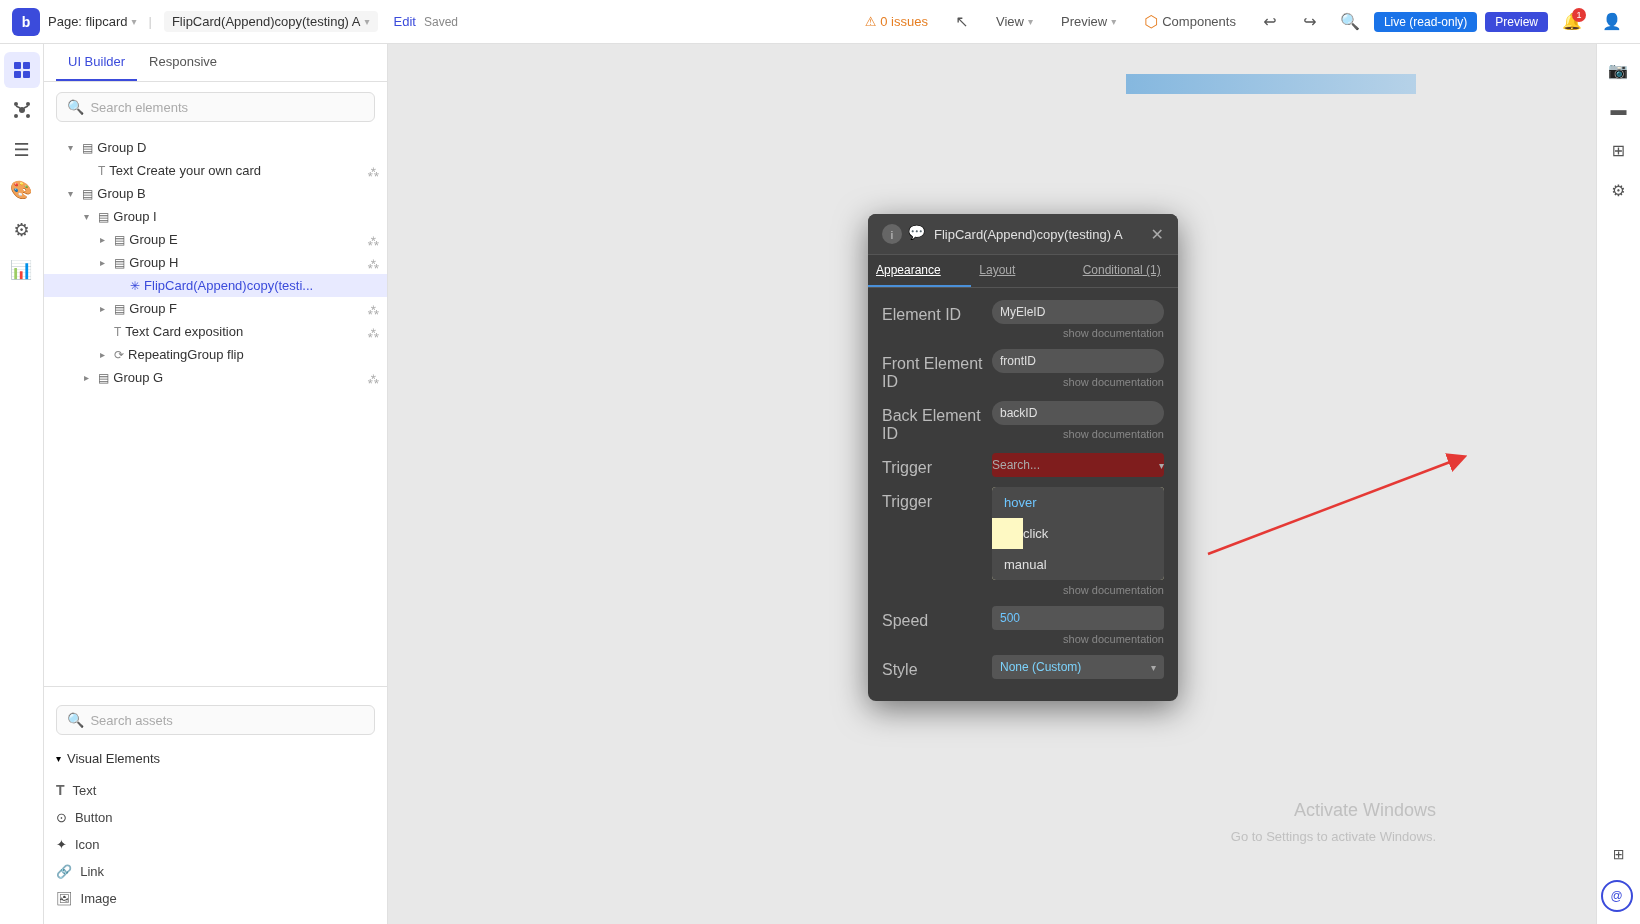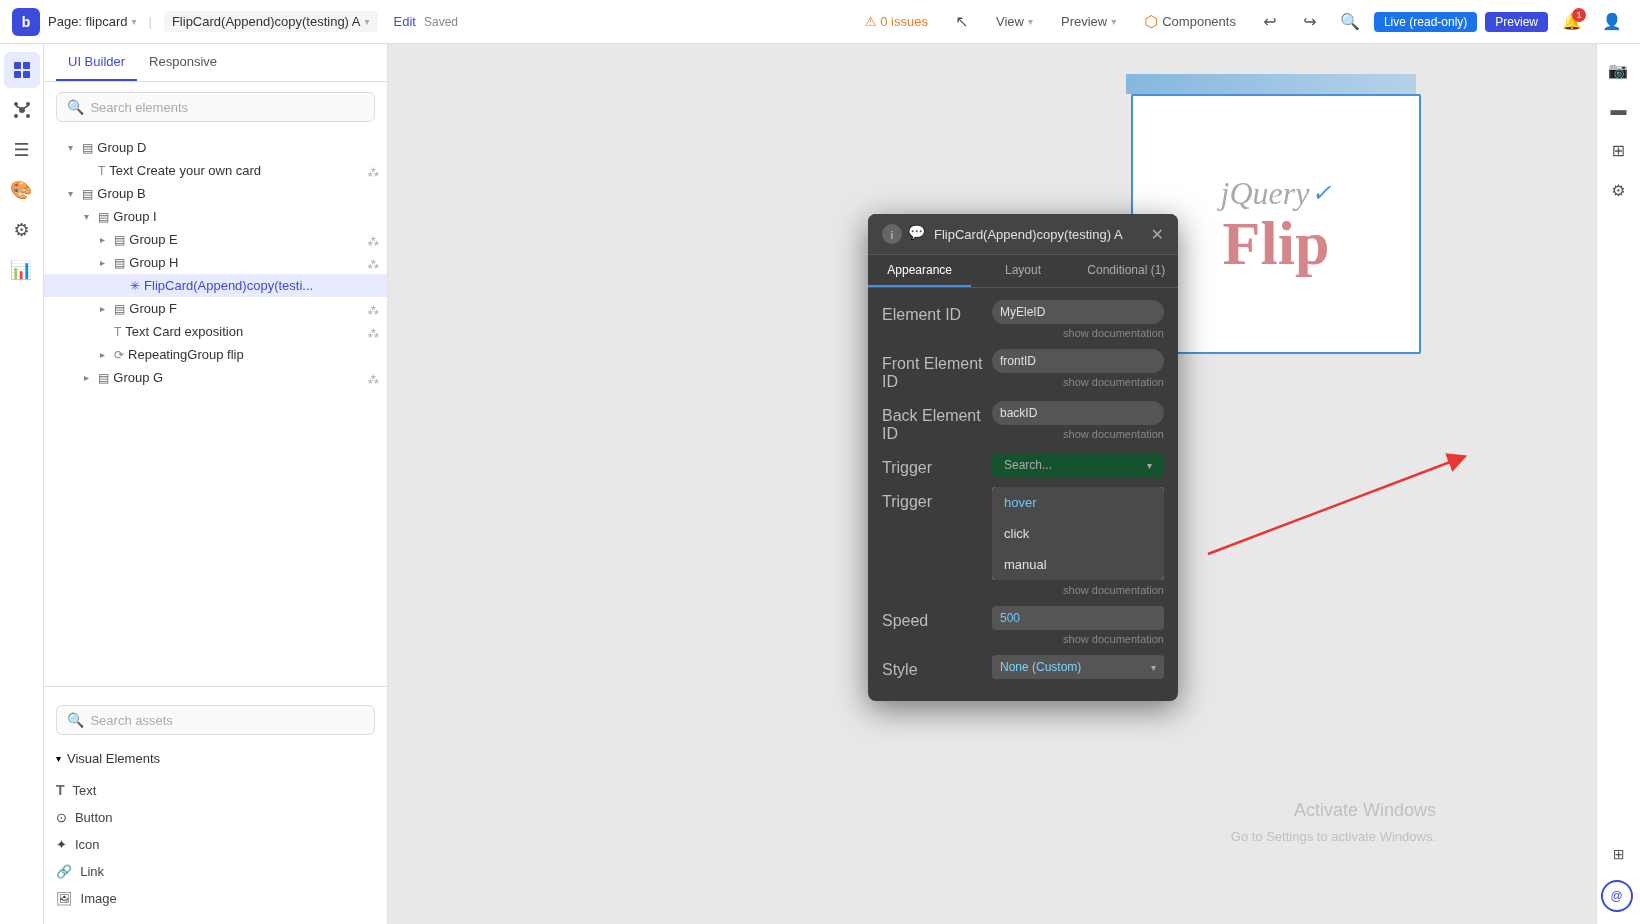--- a/index.html
+++ b/index.html
@@ -64,21 +64,21 @@
     .right-sidebar { width: 44px; background: #fff; border-left: 1px solid #e0e0e0; display: flex; flex-direction: column; align-items: center; padding-top: 8px; gap: 4px; }
     .right-icon { width: 36px; height: 36px; border-radius: 6px; display: flex; align-items: center; justify-content: center; cursor: pointer; color: #555; font-size: 16px; }
     .dialog { position: absolute; top: 170px; left: 480px; width: 310px; background: #3c3c3c; border-radius: 8px; box-shadow: 0 8px 32px rgba(0,0,0,0.5); pointer-events: all; color: #e0e0e0; font-size: 13px; overflow: visible; }
     .dialog-header { display: flex; align-items: center; padding: 10px 14px; border-bottom: 1px solid #555; background: #444; border-radius: 8px 8px 0 0; }
     .dialog-title { flex: 1; font-size: 13px; font-weight: 500; color: #e0e0e0; }
     .dialog-icon { width: 20px; height: 20px; border-radius: 50%; background: #666; display: flex; align-items: center; justify-content: center; font-size: 11px; color: #ccc; margin-right: 6px; cursor: pointer; }
     .dialog-chat { width: 20px; height: 20px; margin-right: 6px; color: #aaa; cursor: pointer; font-size: 14px; }
     .dialog-close { color: #aaa; cursor: pointer; font-size: 16px; }
 
     .dialog-tabs { display: flex; border-bottom: 1px solid #555; }
-    .dialog-tab { flex: 1; text-align: center; padding: 8px; font-size: 12px; color: #aaa; cursor: pointer; border-bottom: 2px solid transparent; }
+    .dialog-tab { flex: 1; text-align: left; padding: 8px; font-size: 12px; color: #aaa; cursor: pointer; border-bottom: 2px solid transparent; text-decoration: underline; }
     .dialog-tab.active { color: #fff; border-bottom: 2px solid #4a90d9; }
 
     .dialog-body { padding: 12px 14px; }
     .field-row { display: flex; align-items: flex-start; margin-bottom: 10px; }
     .field-label { width: 110px; font-size: 16px; color: #bbb; padding-top: 6px; flex-shrink: 0; }
     .field-value { flex: 1; }
     .field-input { background: #555; border: none; border-radius: 12px; padding: 5px 8px; font-size: 12px; color: #e0e0e0; width: 100%; outline: none; }
     .field-link { font-size: 11px; color: #888; margin-top: 3px; cursor: pointer; text-align: right; }
 
     .field-input-blue { background: #555; border: none; border-radius: 4px; padding: 5px 8px; font-size: 12px; color: #6ec6ff; width: 100%; outline: none; }
@@ -305,27 +305,20 @@
           <span>🖼</span>
           <span>Image</span>
         </div>
       </div>
     </div>
   </div>
 
   <div class="canvas-area">
 
     <div style="position:absolute; top:30px; right:180px; width:290px; height:20px; background:linear-gradient(90deg,#5ba3db,#a0c8e8); opacity:0.7;"></div>
-    <div style="position:absolute; top:50px; right:175px; width:290px; height:260px; border:2px solid #4a90d9; background:#fff; border-radius:2px; display:flex; align-items:center; justify-content:center; flex-direction:column; gap:0;">
-      <div style="font-size:32px; color:#aaa; font-style:italic; font-family:Georgia,serif; display:flex; align-items:center; gap:2px;">
-        <span style="color:#aaa;">j<span style="font-family:serif;">Q</span>uery</span>
-        <span style="color:#4a90d9; font-size:24px;">✓</span>
-      </div>
-      <div style="font-size:62px; font-weight:900; color:#d4868a; font-family:Georgia,serif; line-height:1;">Flip</div>
-    </div>
 
     <div class="activate-windows">
       <div class="activate-windows-title">Activate Windows</div>
       <div class="activate-windows-sub">Go to Settings to activate Windows.</div>
     </div>
 
     <svg class="arrow-overlay" xmlns="http://www.w3.org/2000/svg">
       <defs>
         <marker id="arrowhead" markerWidth="8" markerHeight="8" refX="4" refY="4" orient="auto">
           <polygon points="0 0, 8 4, 0 8" fill="#e53935"></polygon>
@@ -370,34 +363,34 @@
           <div class="field-label">Back Element ID</div>
           <div class="field-value">
             <input class="field-input" type="text" value="backID" style="">
             <div class="field-link">show documentation</div>
           </div>
         </div>
 
         <div class="field-row">
           <div class="field-label">Trigger</div>
           <div class="field-value">
-            <div style="background:#14532d; border-radius:4px; padding:5px 12px; display:flex; align-items:center; justify-content:space-between;">
+            <div style="background:#7f1d1d; border-radius:4px; padding:5px 0; display:flex; align-items:center; justify-content:space-between;">
               <span style="color:#aaa; font-size:12px;">Search...</span>
               <span style="color:#aaa; font-size:10px;">▾</span>
             </div>
           </div>
         </div>
 
         <div class="field-row">
           <div class="field-label">Trigger</div>
           <div class="field-value" style="position:relative;">
 
             <div style="background:#fef9c3; border-radius:4px; padding:0; position:relative;">
               <div style="padding:8px 12px; font-size:13px; color:#6ec6ff; background:#4a4a4a; border-radius:4px 4px 0 0; cursor:pointer;">hover</div>
-              <div style="padding:8px 12px; font-size:13px; color:#e0e0e0; background:#4a4a4a; cursor:pointer;">click</div>
+              <div style="padding:8px 0; font-size:13px; color:#e0e0e0; background:#4a4a4a; cursor:pointer;margin-left:31px;">click</div>
               <div style="padding:8px 12px; font-size:13px; color:#e0e0e0; background:#4a4a4a; border-radius:0 0 4px 4px; cursor:pointer;">manual</div>
             </div>
             <div class="field-link" style="margin-top:4px;">show documentation</div>
           </div>
         </div>
 
         <div class="field-row" style="margin-top:8px;">
           <div class="field-label">Speed</div>
           <div class="field-value">
             <input class="field-input-blue" type="text" value="500" style="">

